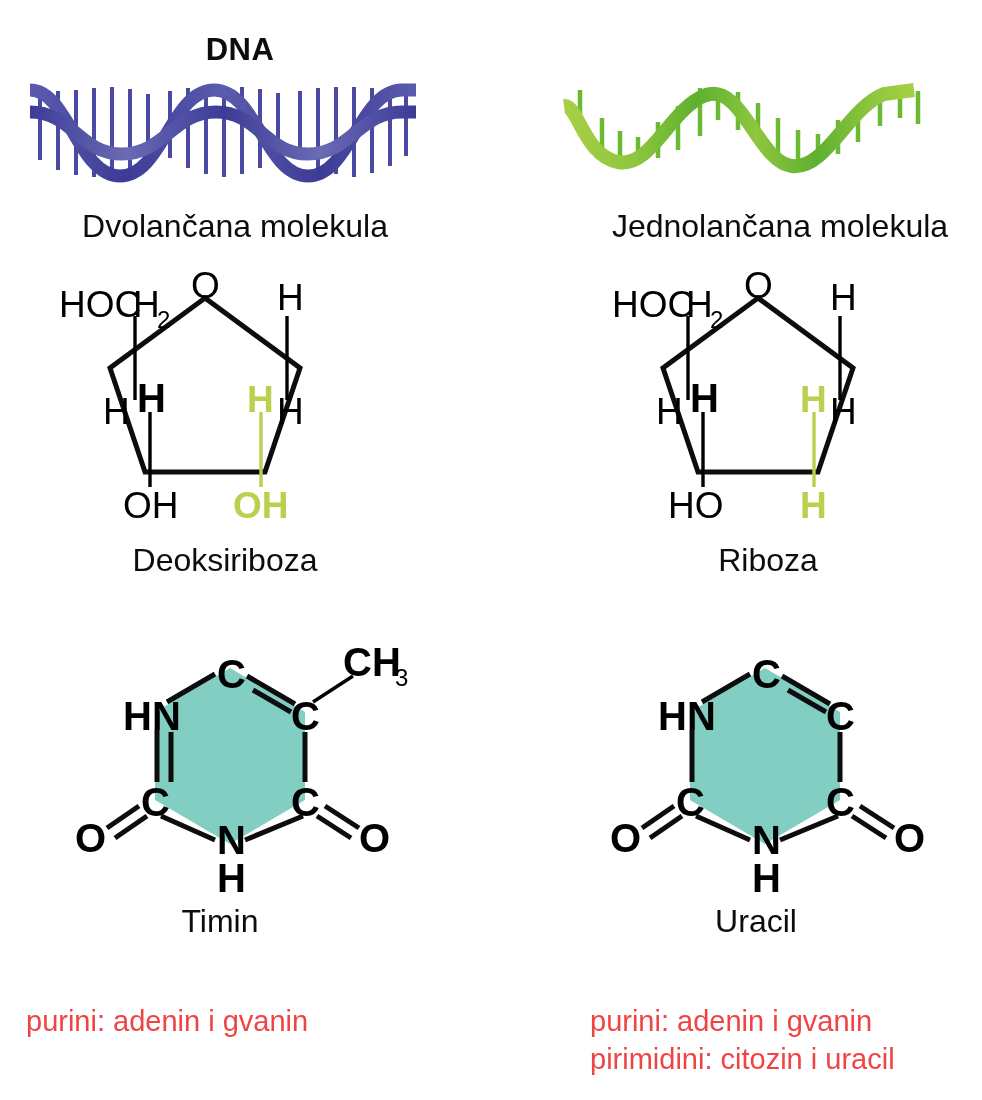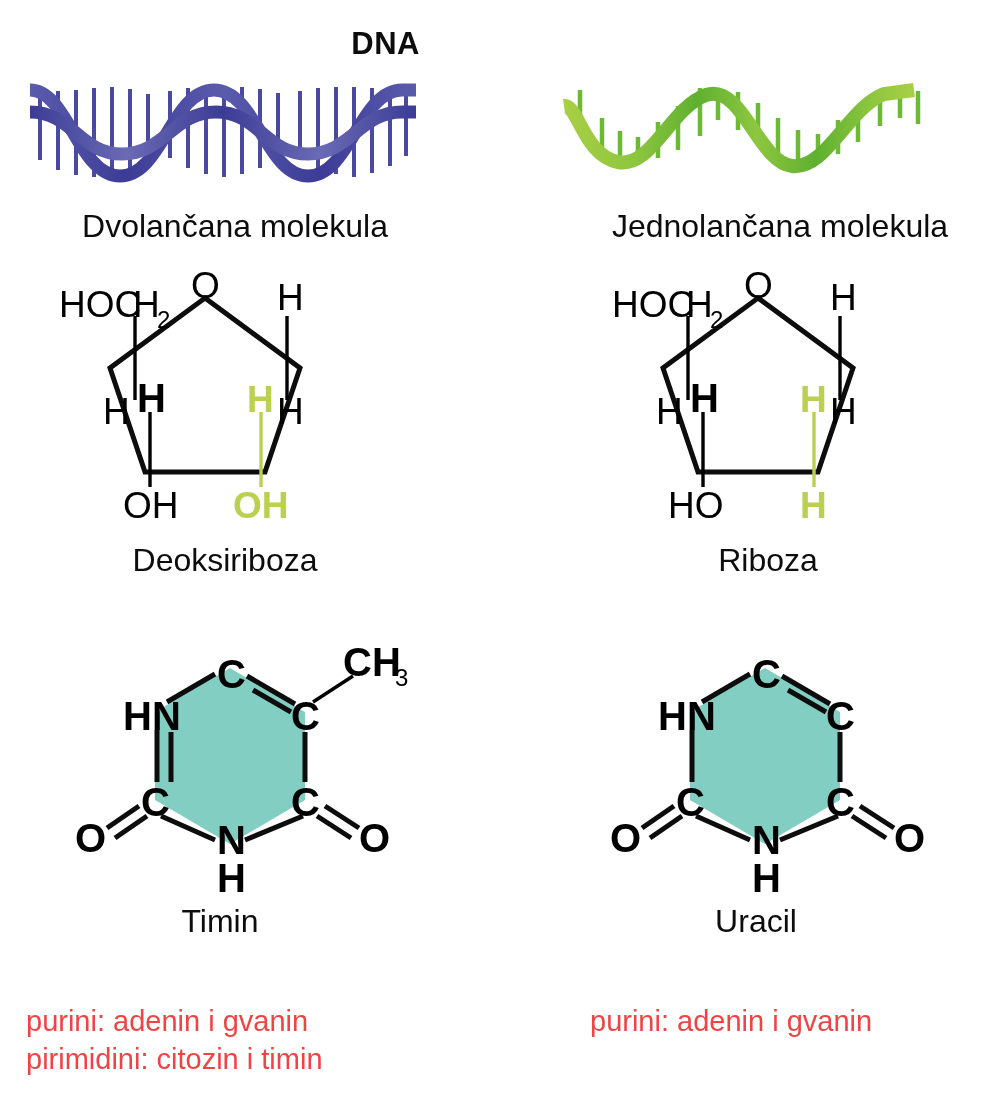--- a/index.html
+++ b/index.html
@@ -71,21 +71,21 @@
   }
   .bond { stroke: #000000; stroke-width: 3.4; fill: none; }
   .bond-hl { stroke: #bcd04f; stroke-width: 3.4; fill: none; }
   .ring-line { stroke: #0d0d0d; stroke-width: 5; fill: none; stroke-linejoin: miter; }
 </style>
 </head>
 <body>
 
 <div id="page">
 
-  <div class="col-title" style="left:60px; top:26px;text-align:right;">DNA</div>
+  <div class="col-title" style="left:60px; top:32px;">DNA</div>
 
   <div class="helix-wrap" style="left:28px; top:78px;">
     <svg width="390" height="110" viewBox="0 0 390 110">
       <defs>
         <linearGradient id="helixA" x1="0" y1="0" x2="1" y2="0">
           <stop offset="0%" stop-color="#5b5bae"></stop>
           <stop offset="25%" stop-color="#3c3c96"></stop>
           <stop offset="50%" stop-color="#5b5bae"></stop>
           <stop offset="75%" stop-color="#3c3c96"></stop>
           <stop offset="100%" stop-color="#5b5bae"></stop>
@@ -290,20 +290,20 @@
       <text class="atom-b" x="66" y="176">C</text>
       <text class="atom-b" x="48" y="90">HN</text>
       <text class="atom-b" x="0" y="212">O</text>
       <text class="atom-b" x="284" y="212">O</text>
     </svg>
   </div>
   <div class="caption" style="left:516px; top:903px;">Uracil</div>
 
   <div class="footer-block" style="left:26px; top:1002px;">
     <div>purini: adenin i gvanin</div>
-    <div>pirimidini: citozin i timin</div>
   </div>
 
   <div class="footer-block" style="left:590px; top:1002px;">
     <div>purini: adenin i gvanin</div>
+    <div>pirimidini: citozin i uracil</div>
   </div>
 
 </div>
 
 </body></html>

